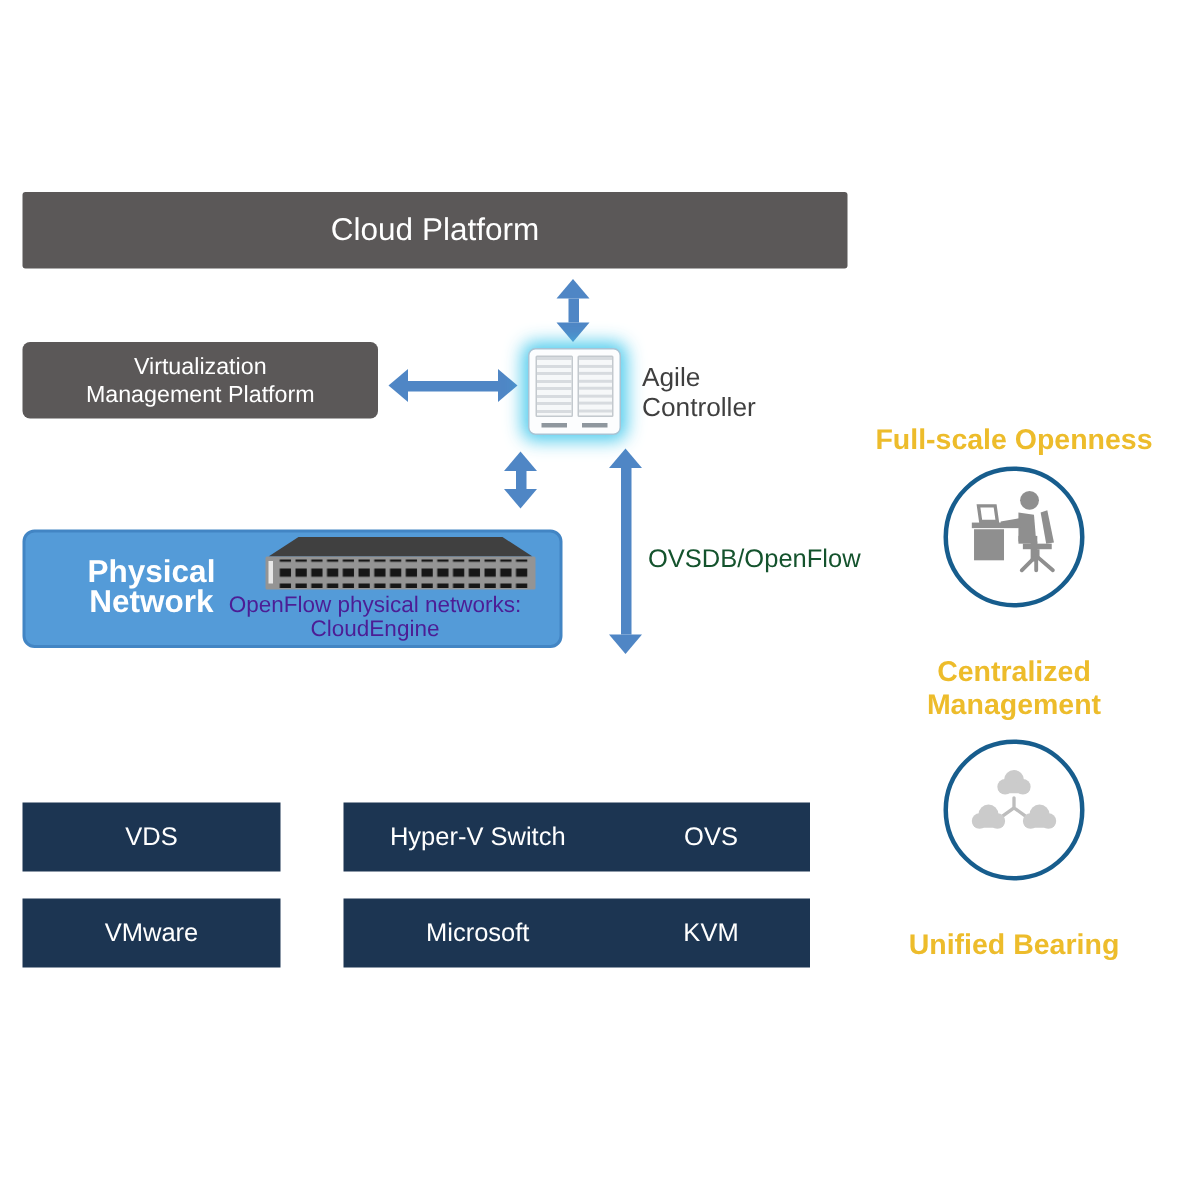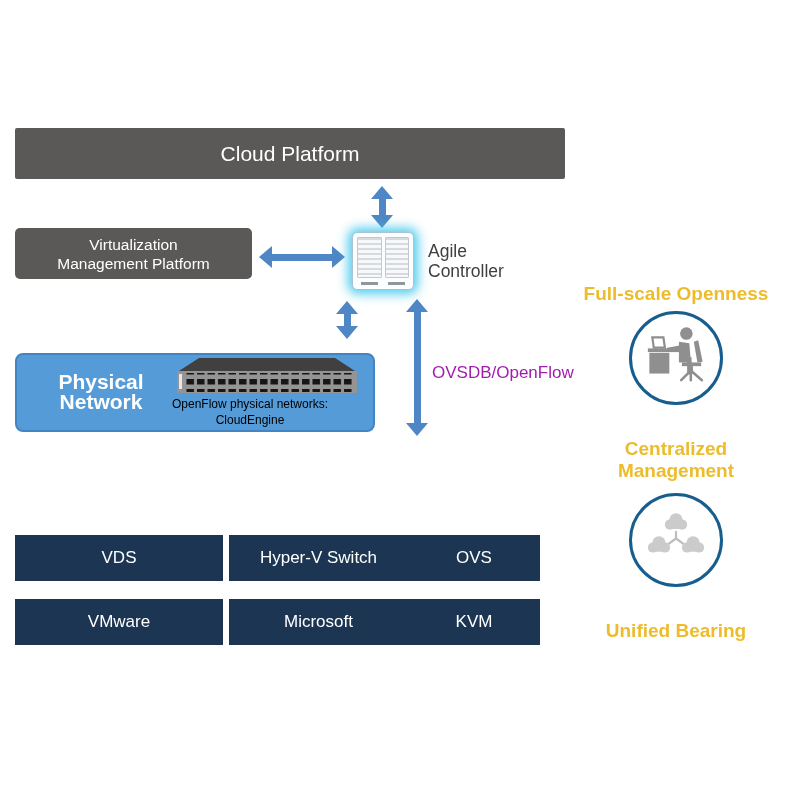--- a/index.html
+++ b/index.html
@@ -26,41 +26,41 @@
   .shaft-v{width:7px;flex:1;background:#4f86c5;}
   .shaft-h{height:7px;flex:1;background:#4f86c5;}
   .head-up{width:0;height:0;border-left:11px solid transparent;border-right:11px solid transparent;border-bottom:13px solid #4f86c5;}
   .head-down{width:0;height:0;border-left:11px solid transparent;border-right:11px solid transparent;border-top:13px solid #4f86c5;}
   .head-left{width:0;height:0;border-top:11px solid transparent;border-bottom:11px solid transparent;border-right:13px solid #4f86c5;}
   .head-right{width:0;height:0;border-top:11px solid transparent;border-bottom:11px solid transparent;border-left:13px solid #4f86c5;}
   .arrow-cp{left:371px;top:186px;height:42px;}
   .arrow-vmp{left:259px;top:246px;width:86px;}
   .arrow-pn{left:336px;top:301px;height:38px;}
   .arrow-vs{left:406px;top:299px;height:137px;}
-  .ovsdb-label{left:432px;top:363px;color:#a21caf;font-size:17px;}
+  .ovsdb-label{left:432px;top:363px;color:#14532d;font-size:17px;}
 
   
   .pn-box{left:15px;top:353px;width:360px;height:79px;background:#549bd8;border:2px solid #4285c4;border-radius:8px;}
   .pn-title{left:20px;top:17px;width:128px;text-align:center;color:#ffffff;font-weight:bold;font-size:21px;line-height:20px;}
-  .pn-caption{left:108px;top:41px;width:250px;text-align:center;color:#000000;font-size:12px;line-height:16px;}
+  .pn-caption{left:108px;top:41px;width:250px;text-align:center;color:#4c1d95;font-size:15px;line-height:16px;}
   .switch-svg{position:absolute;left:158px;top:2px;width:184px;height:40px;}
 
   
   .red-box{left:15px;top:451px;width:550px;height:61px;background:#c00b10;border-radius:11px;color:#ffffff;}
   .vswitch-label{left:46px;top:0;height:61px;display:flex;align-items:center;font-size:22px;font-weight:bold;}
   .product-label{left:388px;top:0;height:61px;display:flex;align-items:center;font-size:28px;font-weight:bold;letter-spacing:.5px;}
   .appliance{left:250px;top:23px;width:103px;height:25px;background:#ffffff;border-radius:7px;display:flex;align-items:center;}
   .led{width:11px;height:11px;border-radius:50%;background:#c00b10;margin-left:15px;}
   .ports{margin-left:15px;width:47px;height:13px;background:#c00b10;border-radius:3px;display:flex;align-items:center;justify-content:flex-end;gap:2px;padding-right:5px;box-sizing:border-box;}
   .ports i{width:2px;height:2px;background:#ffffff;border-radius:50%;}
 
   
   .navy{background:#1c3552;color:#ffffff;display:flex;align-items:center;justify-content:center;font-size:17px;height:46px;}
   .r1{top:535px;} .r2{top:599px;}
-  .c1{left:15px;width:208px;} .c2{left:229px;width:179px;} .c3{left:408px;width:132px;}
+  .c1{left:15px;width:172px;} .c2{left:229px;width:179px;} .c3{left:408px;width:132px;}
 
   
   .feature-circle{width:94px;height:94px;border:3px solid #175d8d;border-radius:50%;background:#ffffff;
     display:flex;align-items:center;justify-content:center;left:629px;}
   .fc1{top:128px;} .fc2{top:311px;} .fc3{top:493px;}
   .open-text{color:#595959;font-weight:bold;font-size:22px;letter-spacing:.5px;}
   .feature-label{left:566px;width:220px;text-align:center;color:#edbc2b;font-weight:bold;font-size:19px;}
   .fl1{top:254px;margin-top:29px;} .fl2{top:438px;} .fl3{top:620px;}
   .icon-svg{width:74px;height:74px;}
 </style>

